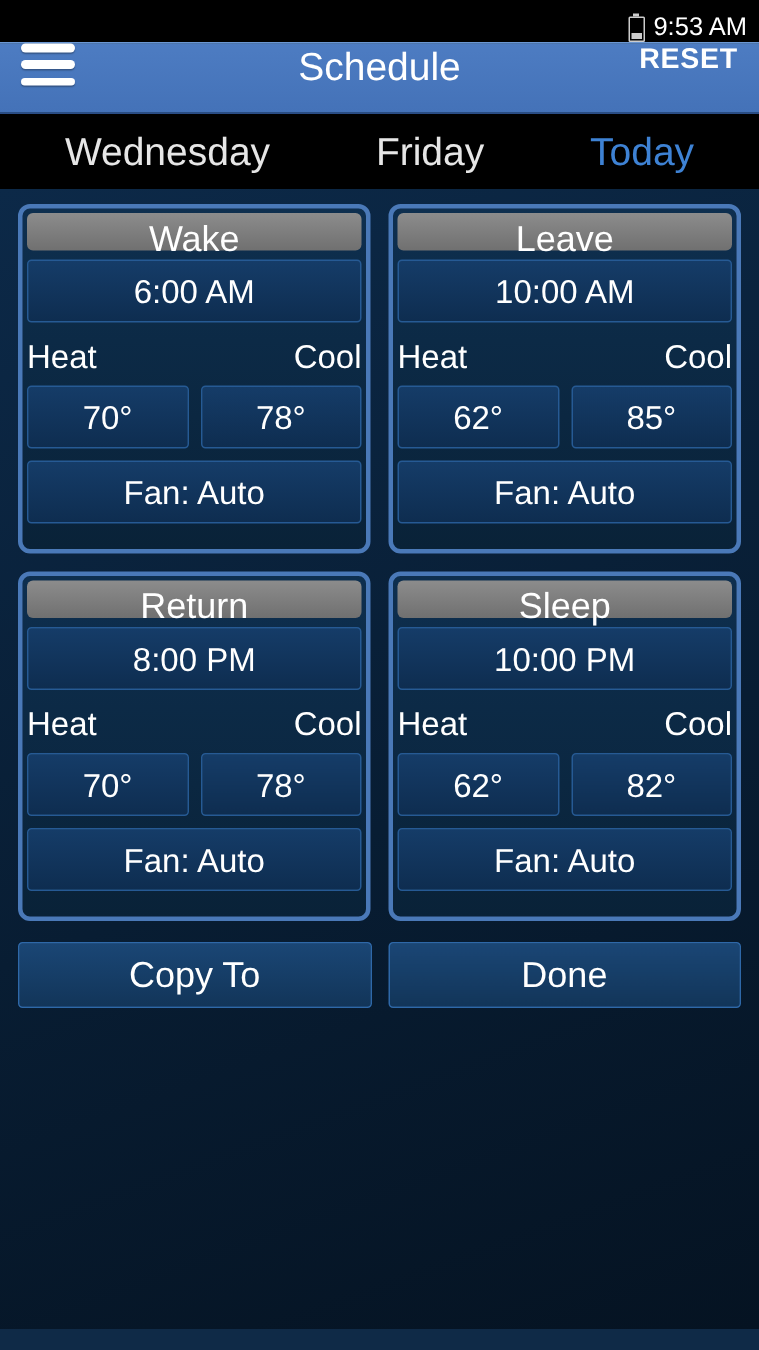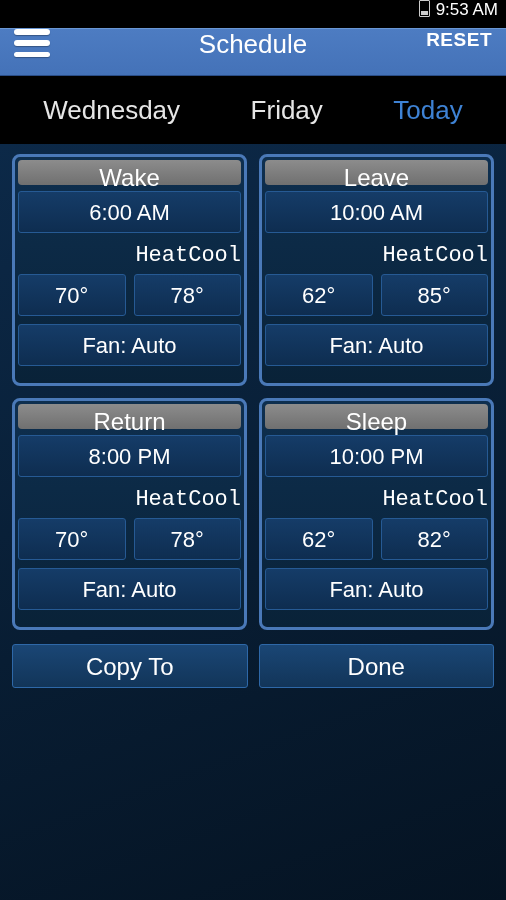--- a/index.html
+++ b/index.html
@@ -6,21 +6,21 @@
   html, body { width: 506px; height: 900px; font-family: Arial, Helvetica, sans-serif; }
   body { background: #0f2a47; overflow: hidden; }
 
   
   .status-bar {
     height: 28px;
     background: #000;
     color: #fff;
     display: flex;
     justify-content: flex-end;
-    align-items: flex-start;
+    align-items: flex-end;
     padding: 0 8px;
     font-size: 17px;
     gap: 6px;
   }
   .battery-icon {
     width: 11px; height: 17px;
     border: 1.5px solid #ccc;
     border-radius: 1px;
     position: relative;
     display: inline-block;
@@ -70,21 +70,21 @@
   }
   .reset-btn {
     font-size: 19px;
     font-weight: bold;
     cursor: pointer;
     letter-spacing: 0.5px;
   }
 
   
   .day-tabs {
-    height: 68px;
+    height: 50px;
     background: #000;
     display: flex;
     align-items: center;
     justify-content: space-around;
     padding: 0 8px;
   }
   .day-tab {
     color: #e6e6e6;
     font-size: 26px;
     cursor: pointer;
@@ -125,25 +125,24 @@
     text-align: center;
     font-size: 22px;
     height: 42px;
     line-height: 42px;
     border-radius: 3px;
     cursor: pointer;
   }
   .time-btn { margin-bottom: 6px; }
   .hc-labels {
     display: flex;
-    justify-content: flex-end;
+    justify-content: space-between;
     color: #fff;
     font-size: 22px;
     padding: 4px 0 6px 0;
-    font-family: Liberation Mono, monospace;
   }
   .hc-row {
     display: flex;
     gap: 8px;
     margin-bottom: 8px;
   }
   .hc-row .value-btn { flex: 1; }
   .fan-btn { margin-bottom: 14px; }
 
   .bottom-row {

